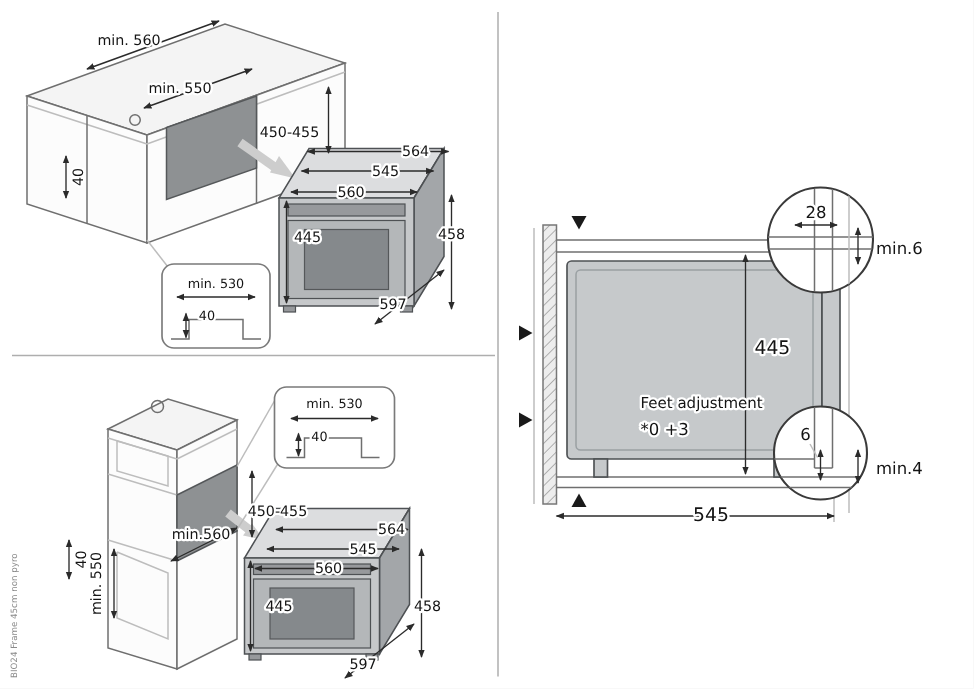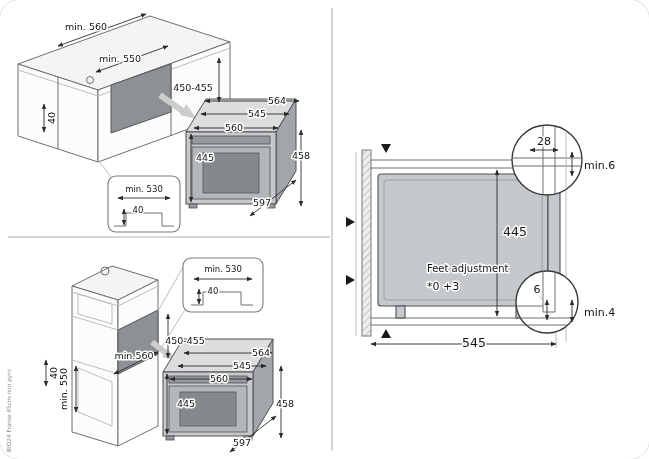--- a/index.html
+++ b/index.html
@@ -1,20 +1,19 @@
 <!DOCTYPE html>
 <html><head>
 <meta charset="utf-8">
 <style>
   html,body { margin:0; padding:0; background:#ffffff; }
   .canvas {
     position:relative; width:649px; height:459px; background:#ffffff;
     overflow:hidden; font-family:"DejaVu Sans","Liberation Sans",sans-serif;
     outline:1px solid #e3e3e3;
-    border-radius:19px;
   }
   svg { display:block; }
   svg text { font-family:"DejaVu Sans","Liberation Sans",sans-serif; fill:#141414; }
   .lbl { paint-order:stroke fill; stroke:#ffffff; stroke-width:3px; stroke-linejoin:round; text-anchor:middle; }
   .lblL { paint-order:stroke fill; stroke:#ffffff; stroke-width:3px; stroke-linejoin:round; text-anchor:start; }
   .t8 { font-size:8.5px; }
   .t9 { font-size:9.5px; }
   .t10 { font-size:10px; }
   .t11 { font-size:11px; }
   .t12 { font-size:12.5px; }

